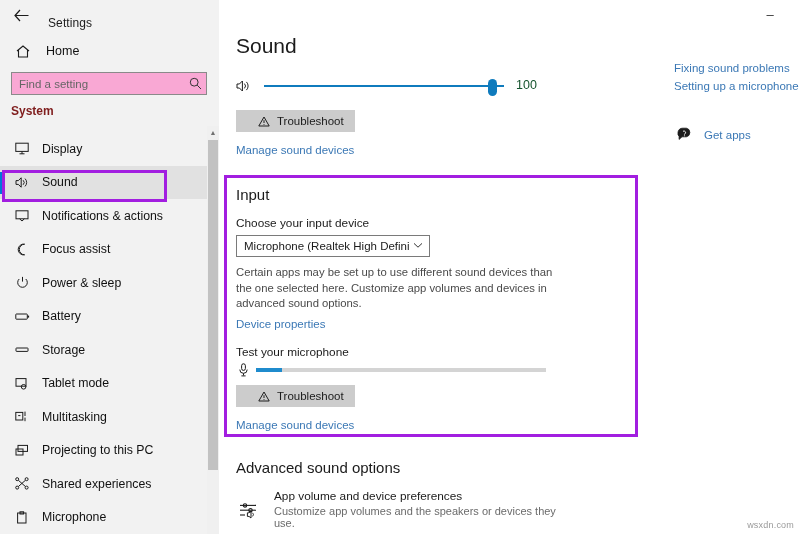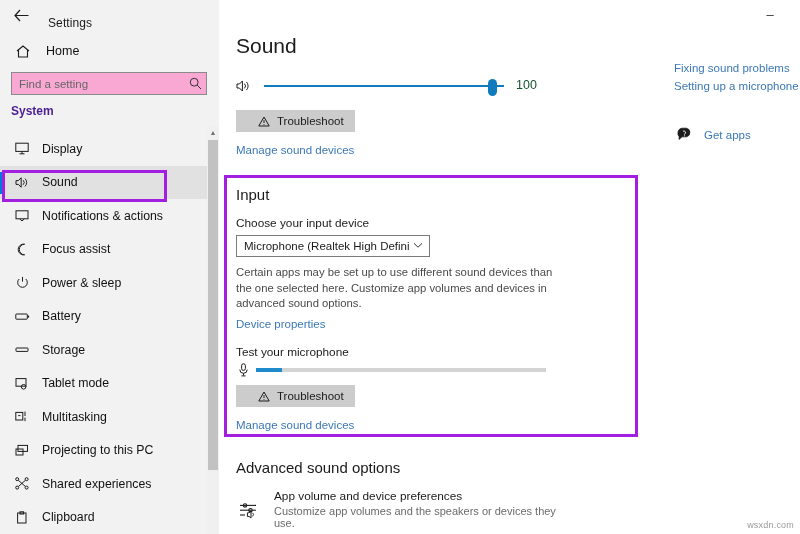--- a/index.html
+++ b/index.html
@@ -68,21 +68,21 @@
     color: #5b5b5b;
     padding-left: 7px;
   }
   .search-input::placeholder { color: #666; opacity: 1; }
   .search-icon {
     width: 22px; display: flex; align-items: center; justify-content: center;
     color: #333;
   }
   .section-head {
     position: absolute; left: 11px; top: 104px;
-    font-size: 12px; font-weight: bold; color: #4c1d95; text-align: center;
+    font-size: 12px; font-weight: bold; color: #7f1d1d; text-align: center;
   }
 
   .nav-list {
     position: absolute; left: 0; top: 132px;
     width: 207px;
   }
   .nav-item {
     position: relative;
     height: 33.5px;
     display: flex; align-items: center;
@@ -450,21 +450,21 @@
         <span class="nav-label">Shared experiences</span>
       </div>
 
       <div class="nav-item">
         <span class="nav-icon">
           <svg width="12" height="13" viewBox="0 0 12 13" aria-hidden="true">
             <rect x="1.6" y="2" width="8.4" height="10" fill="none" stroke="#1c1c1c" stroke-width="1"></rect>
             <rect x="4" y="0.8" width="3.6" height="2.2" fill="none" stroke="#1c1c1c" stroke-width="1"></rect>
           </svg>
         </span>
-        <span class="nav-label">Clipboard</span>
+        <span class="nav-label">Microphone</span>
       </div>
 
     </div>
 
     <div class="left-scrollbar">
       <div class="lsb-arrow">▲</div>
       <div class="lsb-thumb"></div>
     </div>
   </div>
 

